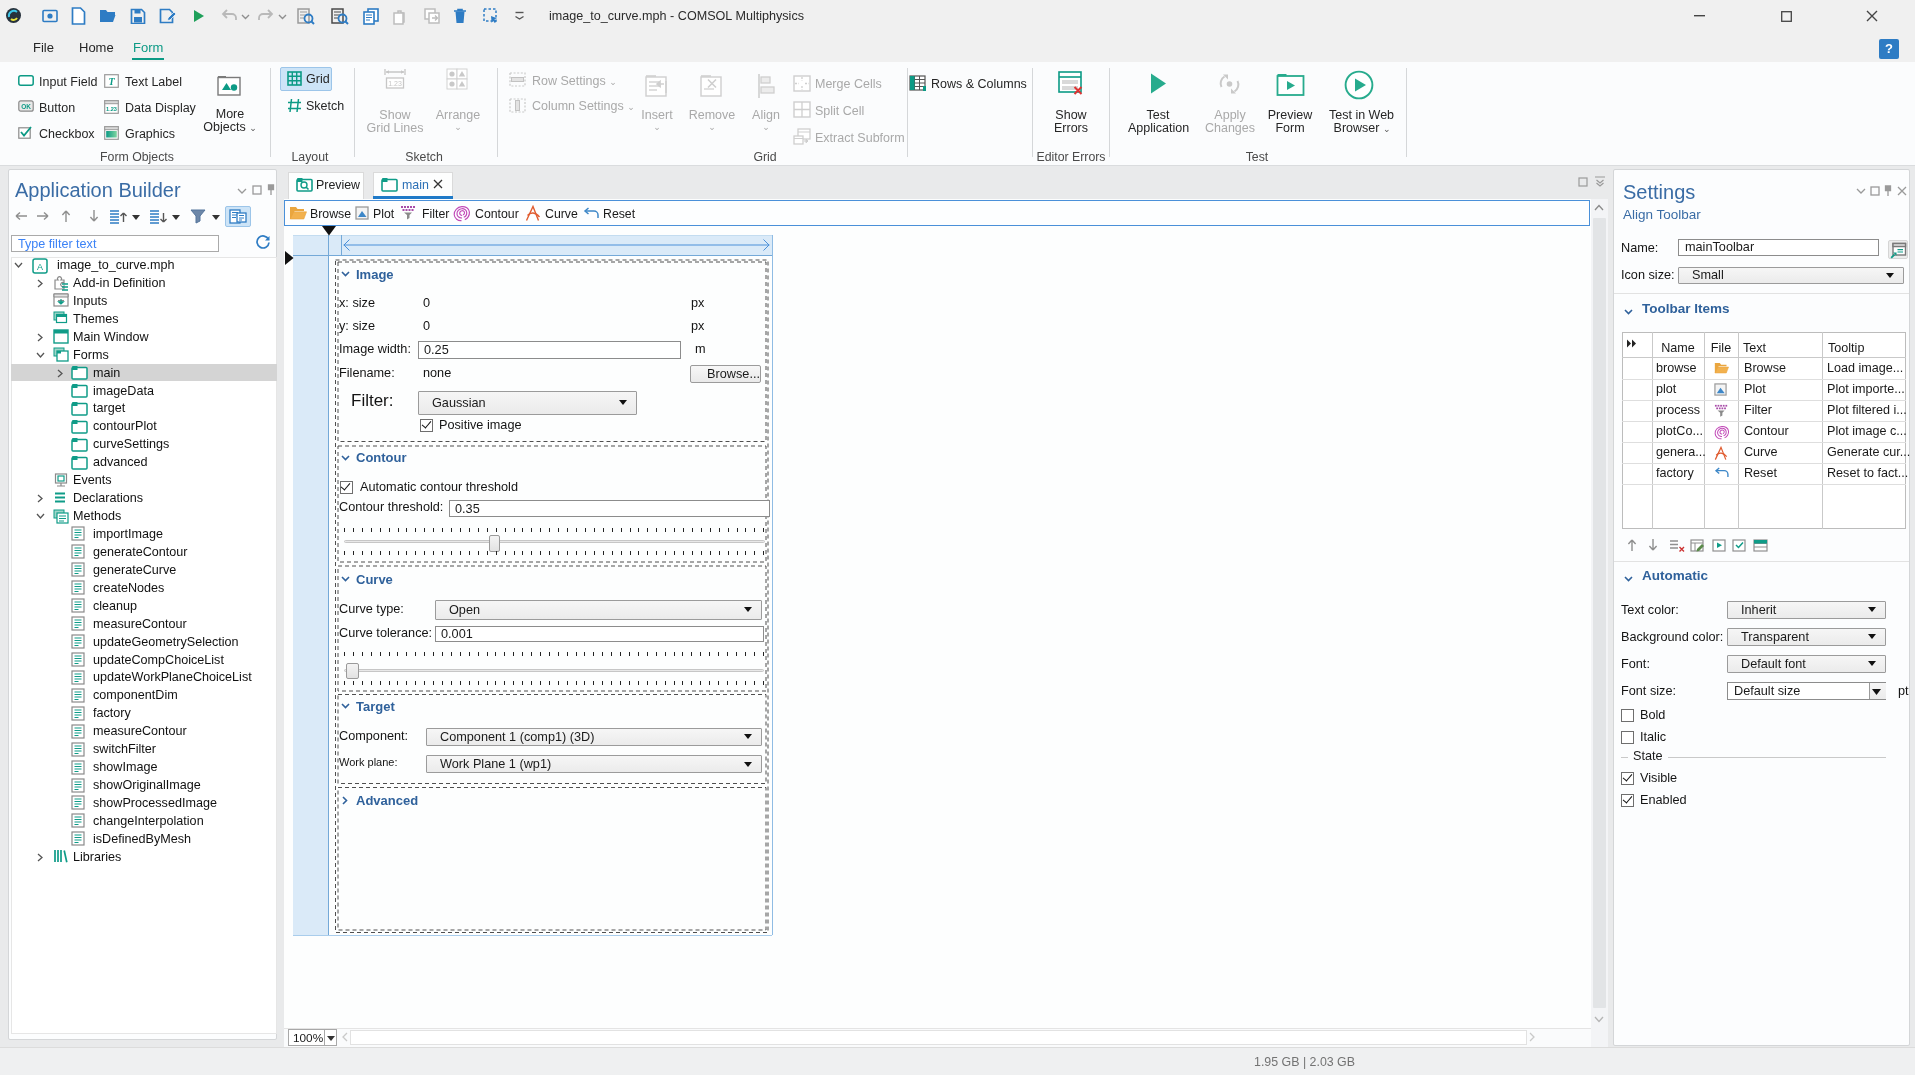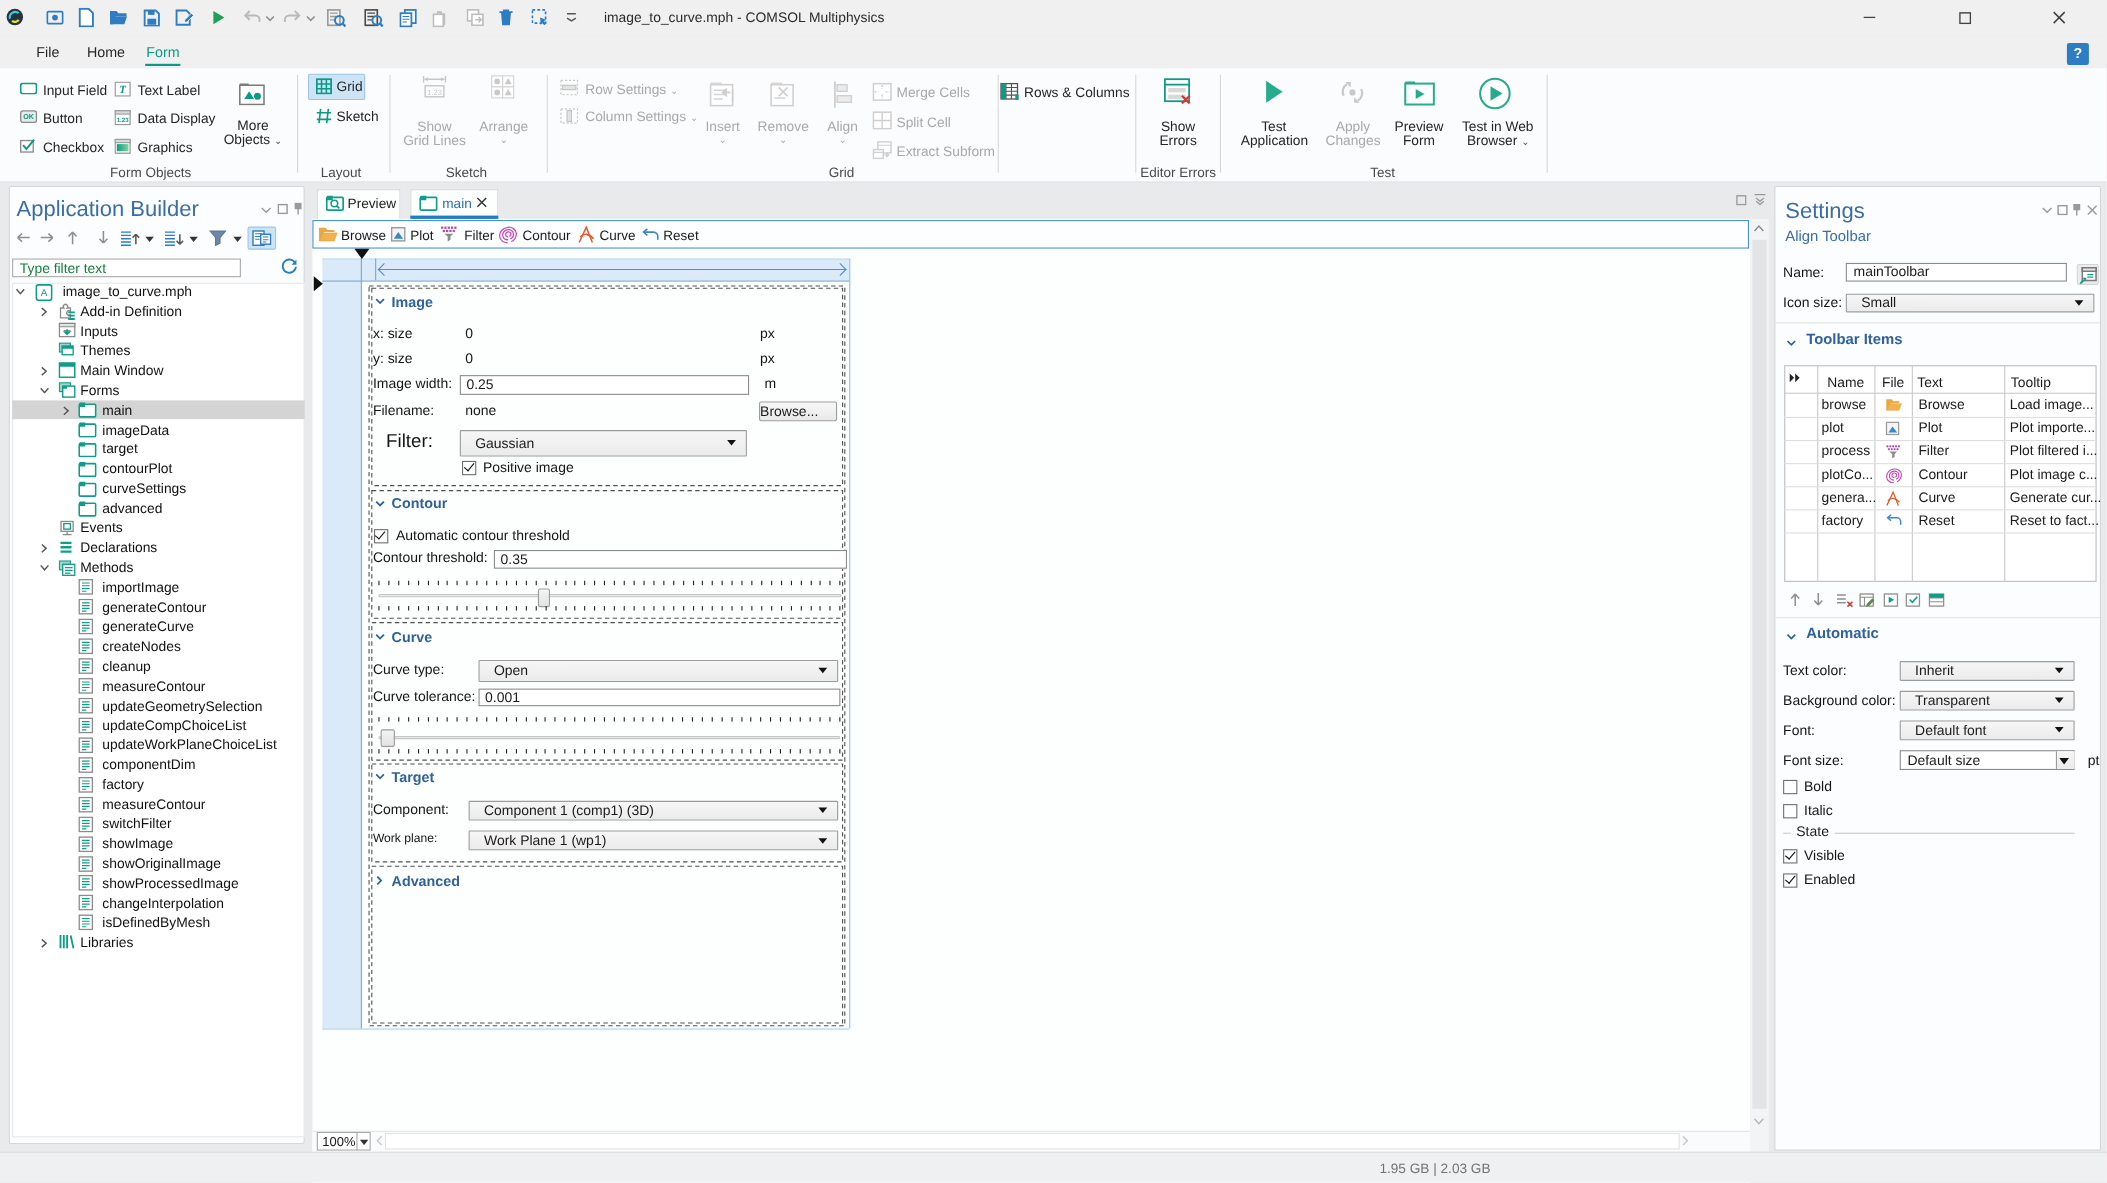--- a/index.html
+++ b/index.html
@@ -369,21 +369,21 @@
 <svg class="a" style="left:203px;top:45px" width="8" height="5" viewBox="0 0 8 5">
       <path d="M0 0h8L4 5z" fill="#333"></path>
     </svg>
 <div class="a" style="left:216px;top:36px;width:26px;height:21px;background:#cde4f7;border:1px solid #9cc5e9;border-radius:2px"></div>
 <svg class="a" style="left:220px;top:39px" width="18" height="15" viewBox="0 0 18 15">
       <rect x="1" y="1" width="10" height="13" fill="#fff" stroke="#2e7cc4" stroke-width="1.3"></rect>
       <path d="M3 3.5h6M3 6h6M3 8.5h4" stroke="#2e7cc4" stroke-width="1"></path>
       <rect x="8" y="4" width="9" height="9" fill="#fff" stroke="#2e7cc4" stroke-width="1.3"></rect>
       <path d="M10 6.5h5M10 9h5M10 11h3" stroke="#2e7cc4" stroke-width="1"></path>
     </svg>
-<div class="tin" style="left:2px;top:65px;width:208px;height:17px;border-color:#aaa;color:#15803d;font-size:12.6px">Type filter text</div>
+<div class="tin" style="left:2px;top:65px;width:208px;height:17px;border-color:#aaa;color:#3b82f6;font-size:12.6px">Type filter text</div>
 <svg class="a" style="left:247px;top:64px" width="15" height="16" viewBox="0 0 15 16">
       <path d="M12.5 5.5a6 6 0 1 0 .5 3" fill="none" stroke="#2e7cc4" stroke-width="1.7"></path>
       <path d="M13.5 2v4.6H9z" fill="#2e7cc4"></path>
     </svg>
 <div class="a" style="left:1.5px;top:87px;width:266px;height:777px;background:#fff;border:1px solid #e6e6e6"></div>
 <svg class="a" style="left:5px;top:92.0px" width="9" height="6" viewBox="0 0 9 6">
       <path d="M1 1l3.5 4L8 1" fill="none" stroke="#555" stroke-width="1.3"></path>
     </svg>
 <div class="a" style="left:23px;top:87.5px">
       <svg width="16" height="16" viewBox="0 0 16 16">
@@ -754,23 +754,23 @@
 <div class="lbl" style="left:140px;top:130.4px;font-size:12.7px">0</div>
 <div class="lbl" style="left:408px;top:130.4px;font-size:12.7px">px</div>
 <div class="lbl" style="left:56px;top:152.5px;font-size:12.7px">y: size</div>
 <div class="lbl" style="left:140px;top:152.5px;font-size:12.7px">0</div>
 <div class="lbl" style="left:408px;top:152.5px;font-size:12.7px">px</div>
 <div class="lbl" style="left:56px;top:175.5px;font-size:12.7px">Image width:</div>
 <div class="tin" style="left:135px;top:175px;width:263px;height:18px;padding-left:5px">0.25</div>
 <div class="lbl" style="left:412px;top:175.5px;font-size:12.7px">m</div>
 <div class="lbl" style="left:56px;top:200.0px;font-size:12.7px">Filename:</div>
 <div class="lbl" style="left:140px;top:200.0px;font-size:12.7px">none</div>
-<div class="a" style="left:407px;top:199px;width:71px;height:17.5px;background:linear-gradient(#f7f7f7,#e9e9e9);border:1px solid #9b9b9b;border-radius:2px;font-size:12.7px;text-align:left;line-height:16px">Browse...</div>
+<div class="a" style="left:407px;top:199px;width:71px;height:17.5px;background:linear-gradient(#f7f7f7,#e9e9e9);border:1px solid #9b9b9b;border-radius:2px;font-size:12.7px;text-align:right;line-height:16px">Browse...</div>
 <div class="lbl" style="left:68px;top:225.0px;font-size:17px">Filter:</div>
-<div class="ddl" style="left:135px;top:224.5px;width:261px;height:24.0px">Gaussian</div>
+<div class="ddl" style="left:135px;top:224.5px;width:219px;height:24.0px">Gaussian</div>
 <div class="cb ck" style="left:137px;top:252.5px"></div>
 <div class="lbl" style="left:156px;top:251.5px;font-size:12.7px">Positive image</div>
 <svg class="a" style="left:58px;top:289px" width="9" height="6" viewBox="0 0 9 6">
       <path d="M1 1l3.5 3.5L8 1" fill="none" stroke="#2f619b" stroke-width="1.6"></path>
     </svg>
 <div class="sech" style="left:73px;top:284px">Contour</div>
 <div class="cb ck" style="left:56.5px;top:314.5px"></div>
 <div class="lbl" style="left:77px;top:313.5px;font-size:12.7px">Automatic contour threshold</div>
 <div class="lbl" style="left:56px;top:334.0px;font-size:12.7px">Contour threshold:</div>
 <div class="tin" style="left:166px;top:334px;width:321px;height:17px;padding-left:5px">0.35</div>

